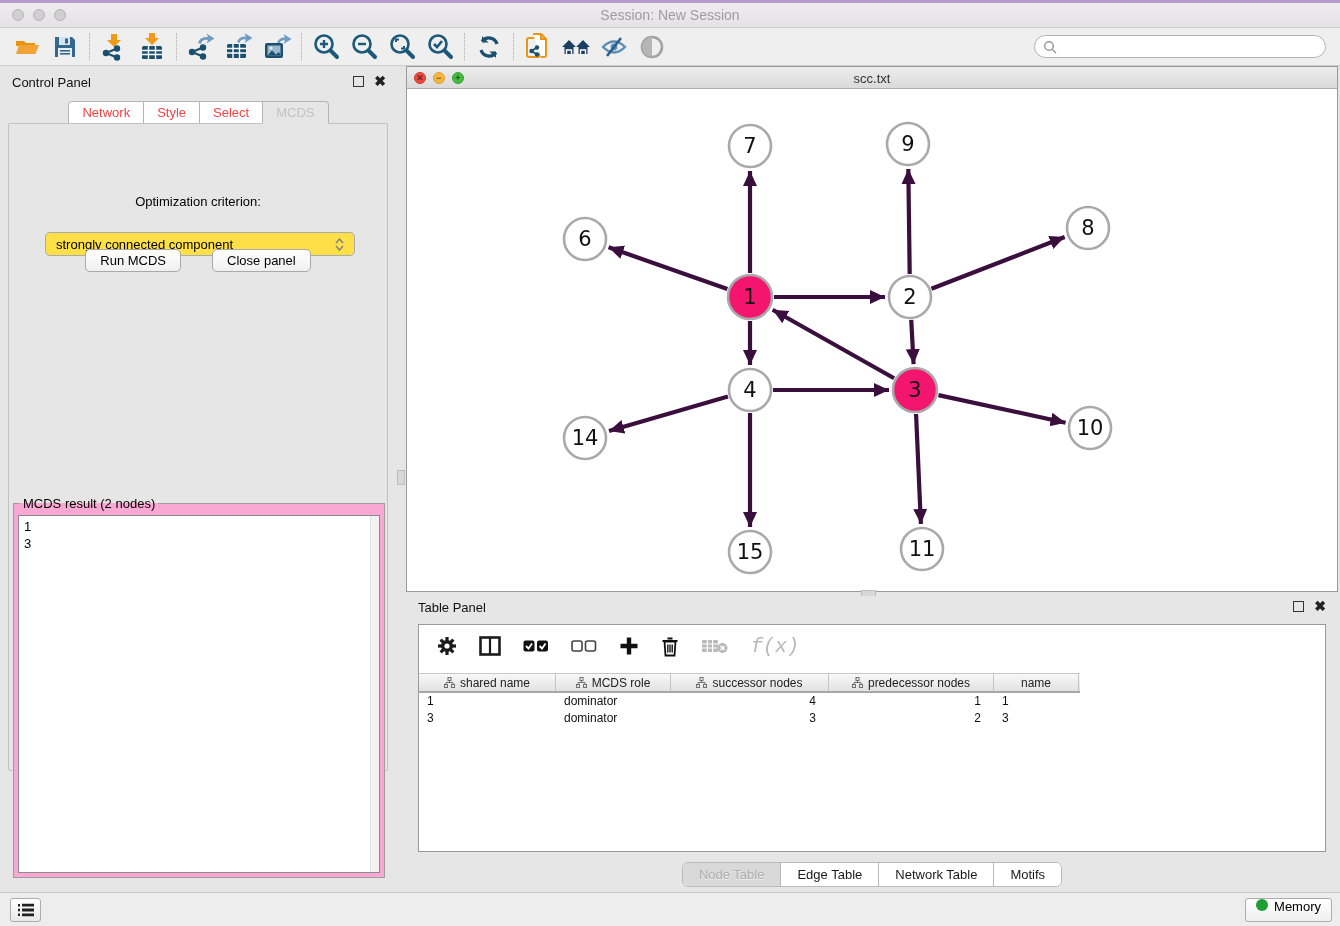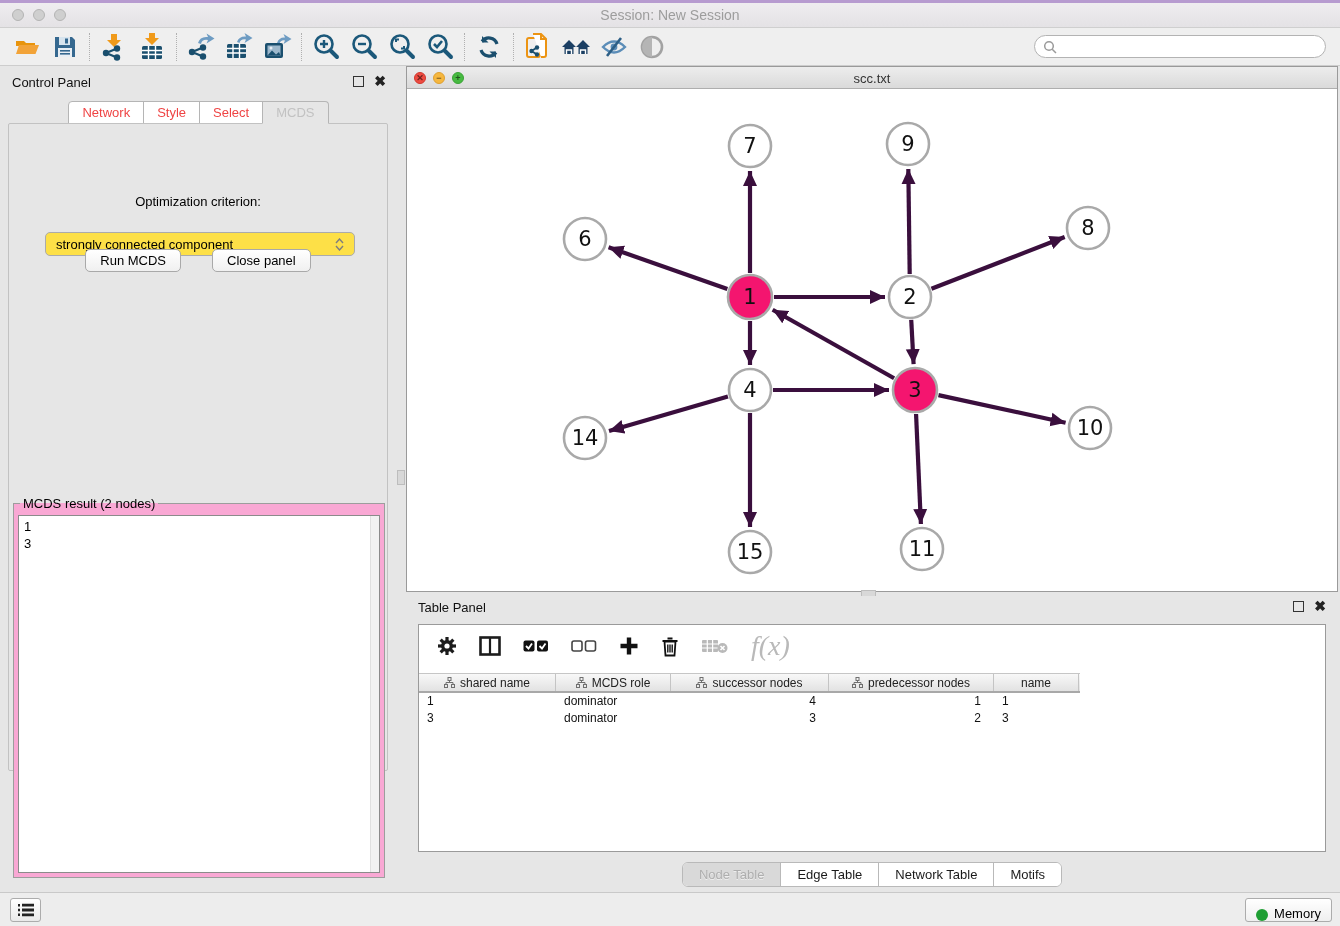--- a/index.html
+++ b/index.html
@@ -62,37 +62,37 @@
 
   
   .vgrip { position:absolute; left:397px; top:404px; width:8px; height:15px; background:#d8d8d8; border:1px solid #bdbdbd; }
   .hgrip { position:absolute; left:861px; top:524px; width:15px; height:7px; background:#d8d8d8; border:1px solid #bdbdbd; }
 
   
   #table-panel { position:absolute; left:406px; top:530px; width:932px; height:296px; background:#e6e6e6; }
   #tp-box { position:absolute; left:12px; top:28px; width:908px; height:228px; background:#fff; border:1px solid #9a9a9a; }
   #tp-toolbar { height:42px; display:flex; align-items:center; gap:22px; padding:0 18px; }
   .tp-icon { display:flex; align-items:center; justify-content:center; background:none; border:none; }
-  #fx-label { font-size:28px; font-style:italic; font-family:Liberation Serif, serif; color:#b9b9b9; }
+  #fx-label { font-size:20px; font-style:italic; font-family:Liberation Mono, monospace; color:#b9b9b9; }
   #tp-table { position:absolute; left:0; top:48px; width:100%; }
   #tp-header { display:flex; height:20px; background:linear-gradient(#f8f8f8,#e2e2e2); border-top:1px solid #c6c6c6; border-bottom:2px solid #a8a8a8; width:660px; }
   .th-cell { display:flex; align-items:center; justify-content:center; gap:5px; font-size:12px; color:#222; border-right:1px solid #c4c4c4; overflow:hidden; }
   .t-row { display:flex; height:17px; font-size:12px; color:#111; }
   .t-cell { padding:1px 8px; overflow:hidden; white-space:nowrap; }
   .t-cell.right { text-align:right; padding-right:13px; }
   #tp-tabs { position:absolute; left:0; right:0; top:266px; display:flex; justify-content:center; }
   .seg { display:inline-flex; border:1px solid #b9b9b9; border-radius:6px; overflow:hidden; background:#fff; }
   .seg-tab { padding:4px 16px; font-size:13px; color:#1a1a1a; border-right:1px solid #b9b9b9; background:#fff; }
   .seg-tab:last-child { border-right:none; }
   .seg-tab.active { background:#d9d9d9; color:#aeaeae; text-shadow:0 1px 0 #eee; }
 
   
   #statusbar { position:absolute; left:0; top:892px; width:1340px; height:34px; background:#ededed; border-top:1px solid #c9c9c9; }
   #list-btn { position:absolute; left:10px; top:5px; width:31px; height:24px; background:linear-gradient(#fff,#e9e9e9); border:1px solid #acacac; border-radius:3px; display:flex; align-items:center; justify-content:center; }
-  #memory-btn { position:absolute; right:8px; top:5px; height:24px; background:linear-gradient(#fff,#efefef); border:1px solid #acacac; border-radius:3px; display:flex; align-items:flex-end; gap:6px; padding:0 10px; font-size:13px; color:#000; }
+  #memory-btn { position:absolute; right:8px; top:5px; height:24px; background:linear-gradient(#fff,#efefef); border:1px solid #acacac; border-radius:3px; display:flex; align-items:flex-start; gap:6px; padding:0 10px; font-size:13px; color:#000; }
   #memory-dot { width:12px; height:12px; border-radius:50%; background:#1e9e33; }
 </style>
 </head>
 <body>
 
 <div id="titlebar">
   <div class="topstrip"></div>
   <div class="tl-dots">
     <span class="tl-dot"></span>
     <span class="tl-dot"></span>

